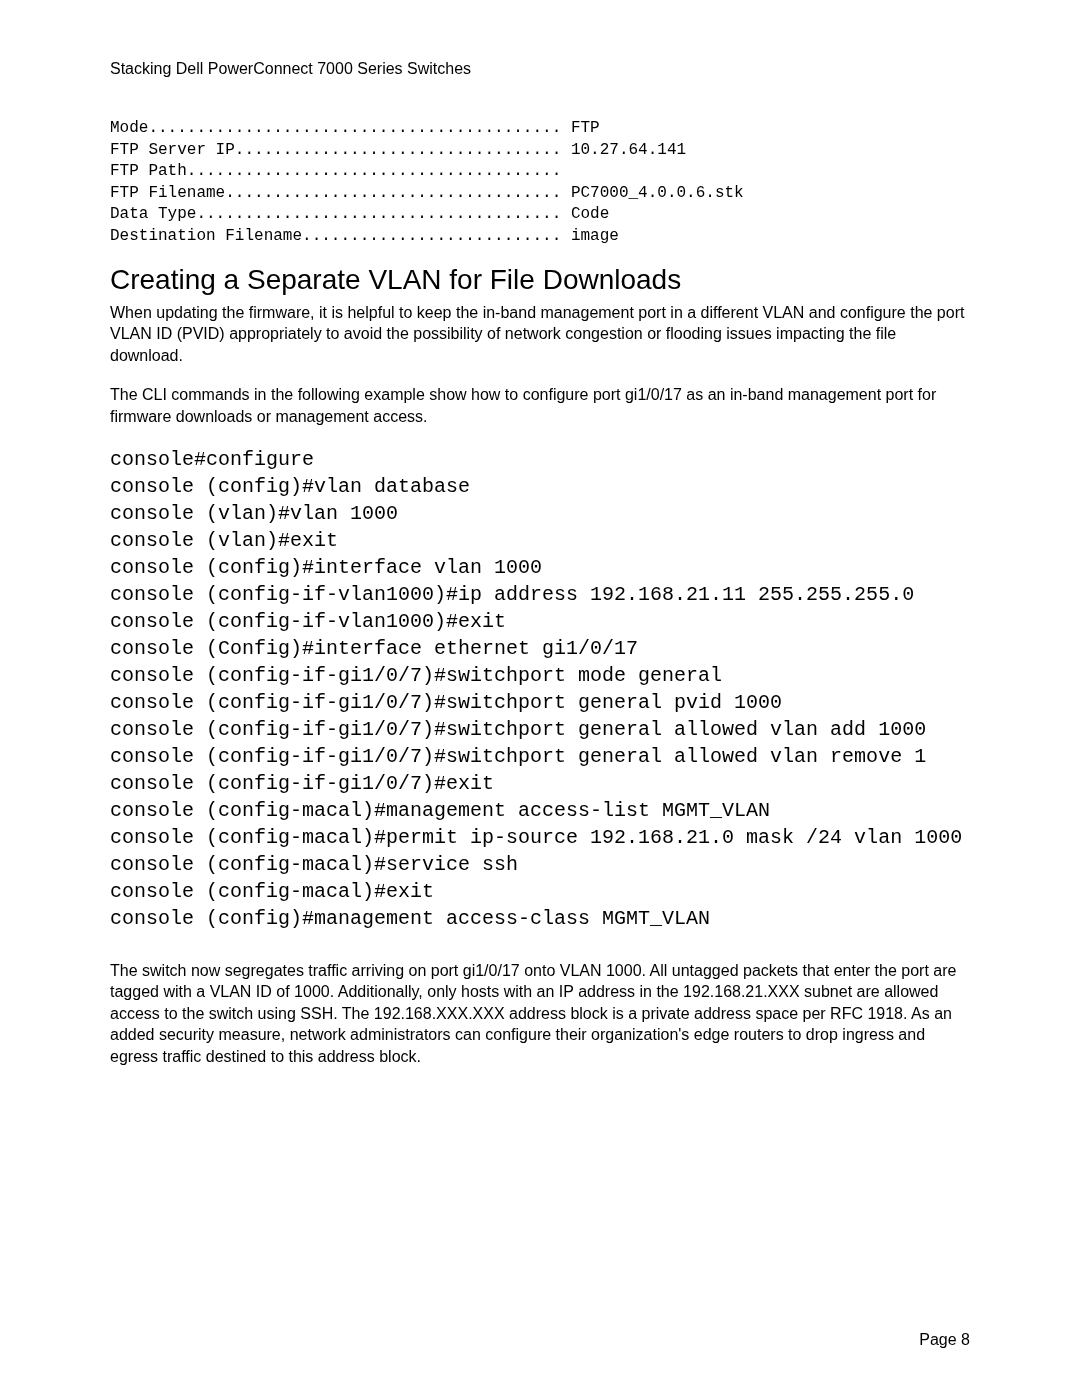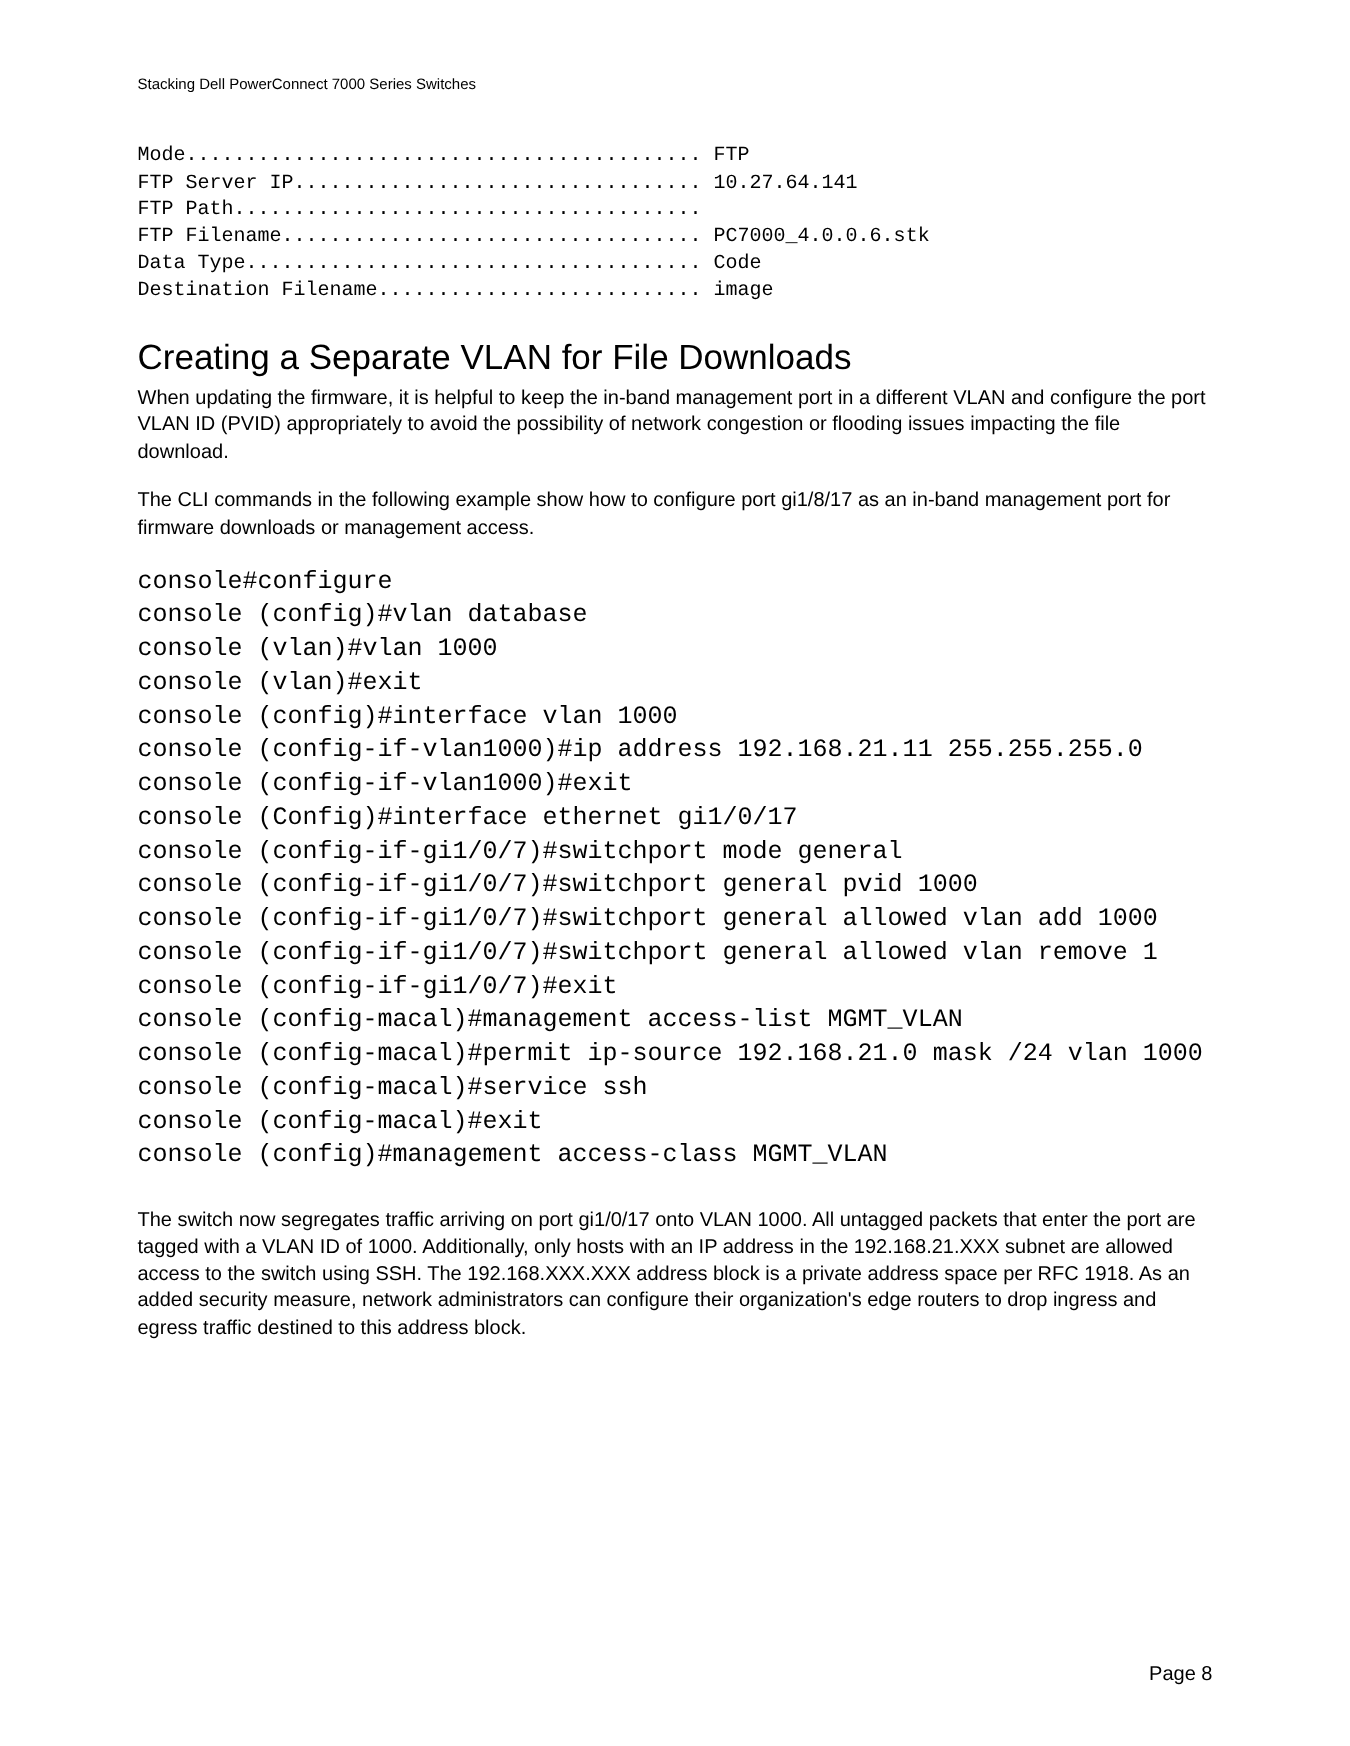--- a/index.html
+++ b/index.html
@@ -10,29 +10,29 @@
     body {
       width: 1080px;
       height: 1397px;
       background: #ffffff;
       font-family: Arial, Helvetica, sans-serif;
       color: #000000;
       padding: 60px 110px 40px 110px;
       position: relative;
     }
     .header {
-      font-size: 12px;
+      font-size: 16px;
       margin-bottom: 40px;
     }
     .config-output {
       font-family: "Courier New", Courier, monospace;
       font-size: 16px;
       line-height: 1.35;
       white-space: pre;
-      margin-bottom: 26px;
+      margin-bottom: 16px;
     }
     .section-heading {
       font-size: 28px;
       font-weight: normal;
       margin-top: 10px;
       margin-bottom: 6px;
     }
     .body-text {
       font-size: 16px;
       line-height: 1.35;
@@ -64,21 +64,21 @@
 FTP Server IP.................................. 10.27.64.141
 FTP Path.......................................
 FTP Filename................................... PC7000_4.0.0.6.stk
 Data Type...................................... Code
 Destination Filename........................... image</div>
 
 <h2 class="section-heading">Creating a Separate VLAN for File Downloads</h2>
 
 <p class="body-text">When updating the firmware, it is helpful to keep the in-band management port in a different VLAN and configure the port VLAN ID (PVID) appropriately to avoid the possibility of network congestion or flooding issues impacting the file download.</p>
 
-<p class="body-text">The CLI commands in the following example show how to configure port gi1/8/17 as an in-band management port for firmware downloads or management access.</p>
+<p class="body-text">The CLI commands in the following example show how to configure port gi1/0/17 as an in-band management port for firmware downloads or management access.</p>
 
 <div class="cli-block">console#configure
 console (config)#vlan database
 console (vlan)#vlan 1000
 console (vlan)#exit
 console (config)#interface vlan 1000
 console (config-if-vlan1000)#ip address 192.168.21.11 255.255.255.0
 console (config-if-vlan1000)#exit
 console (Config)#interface ethernet gi1/0/17
 console (config-if-gi1/0/7)#switchport mode general

